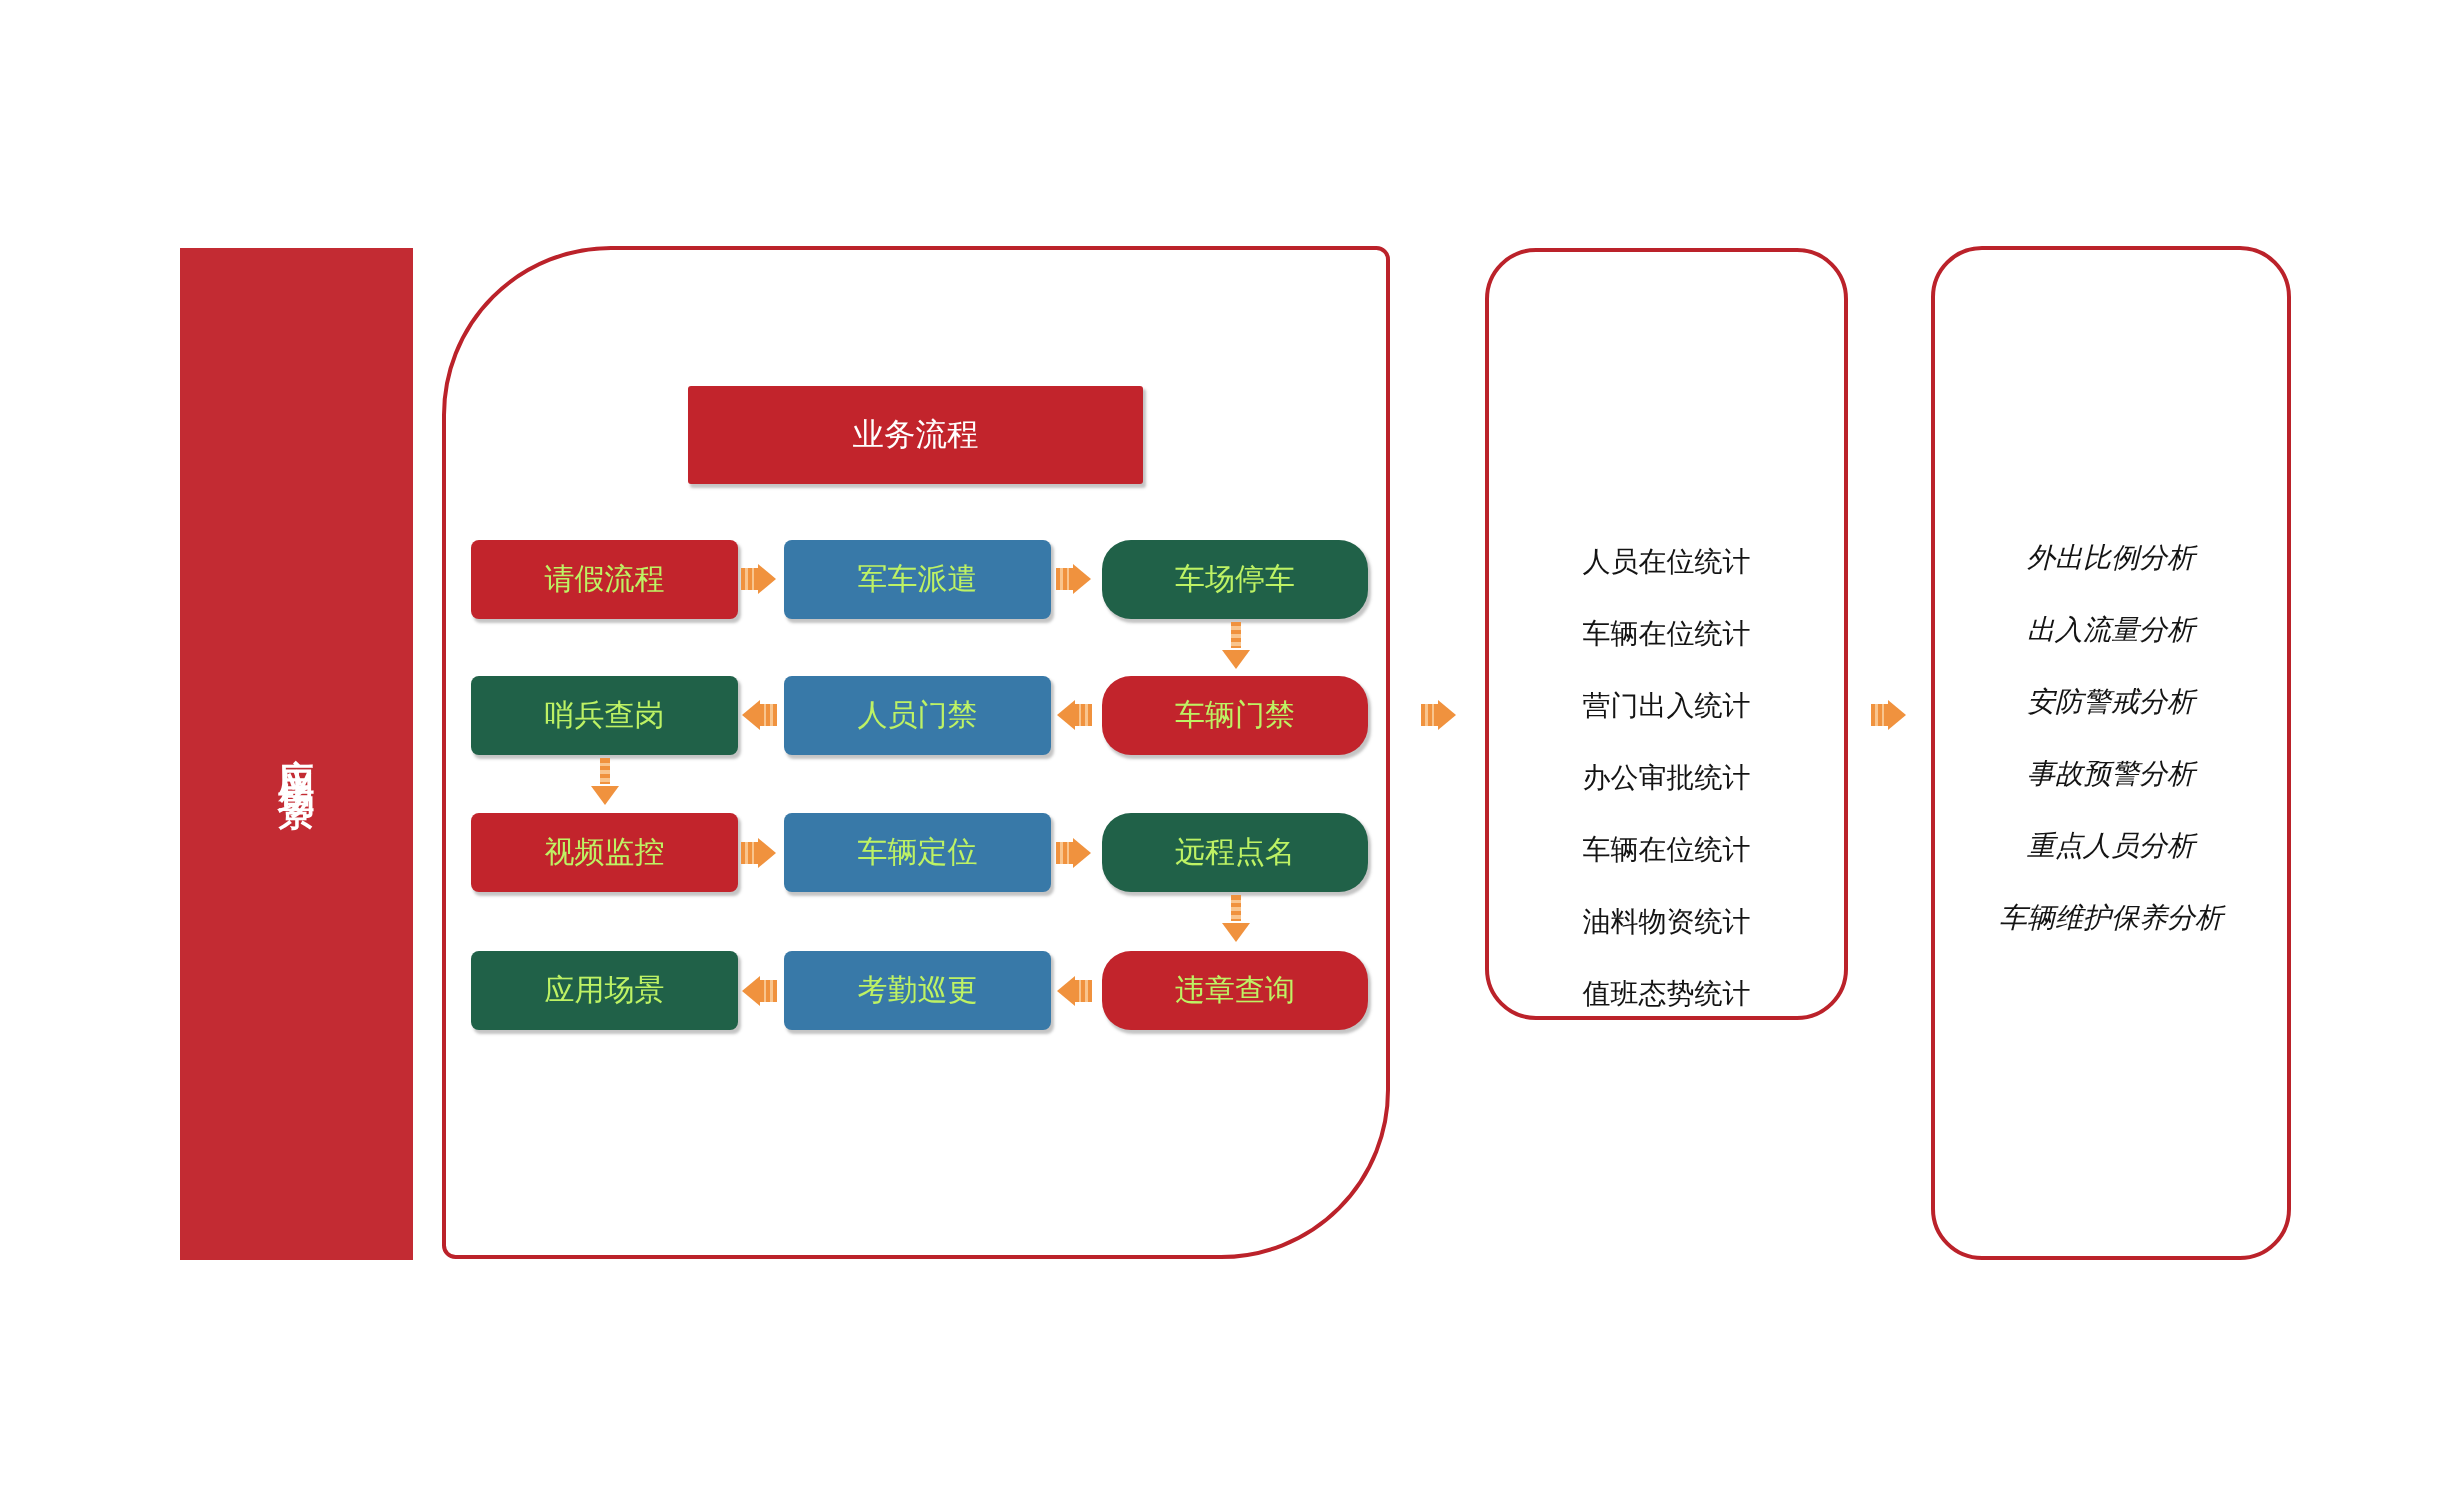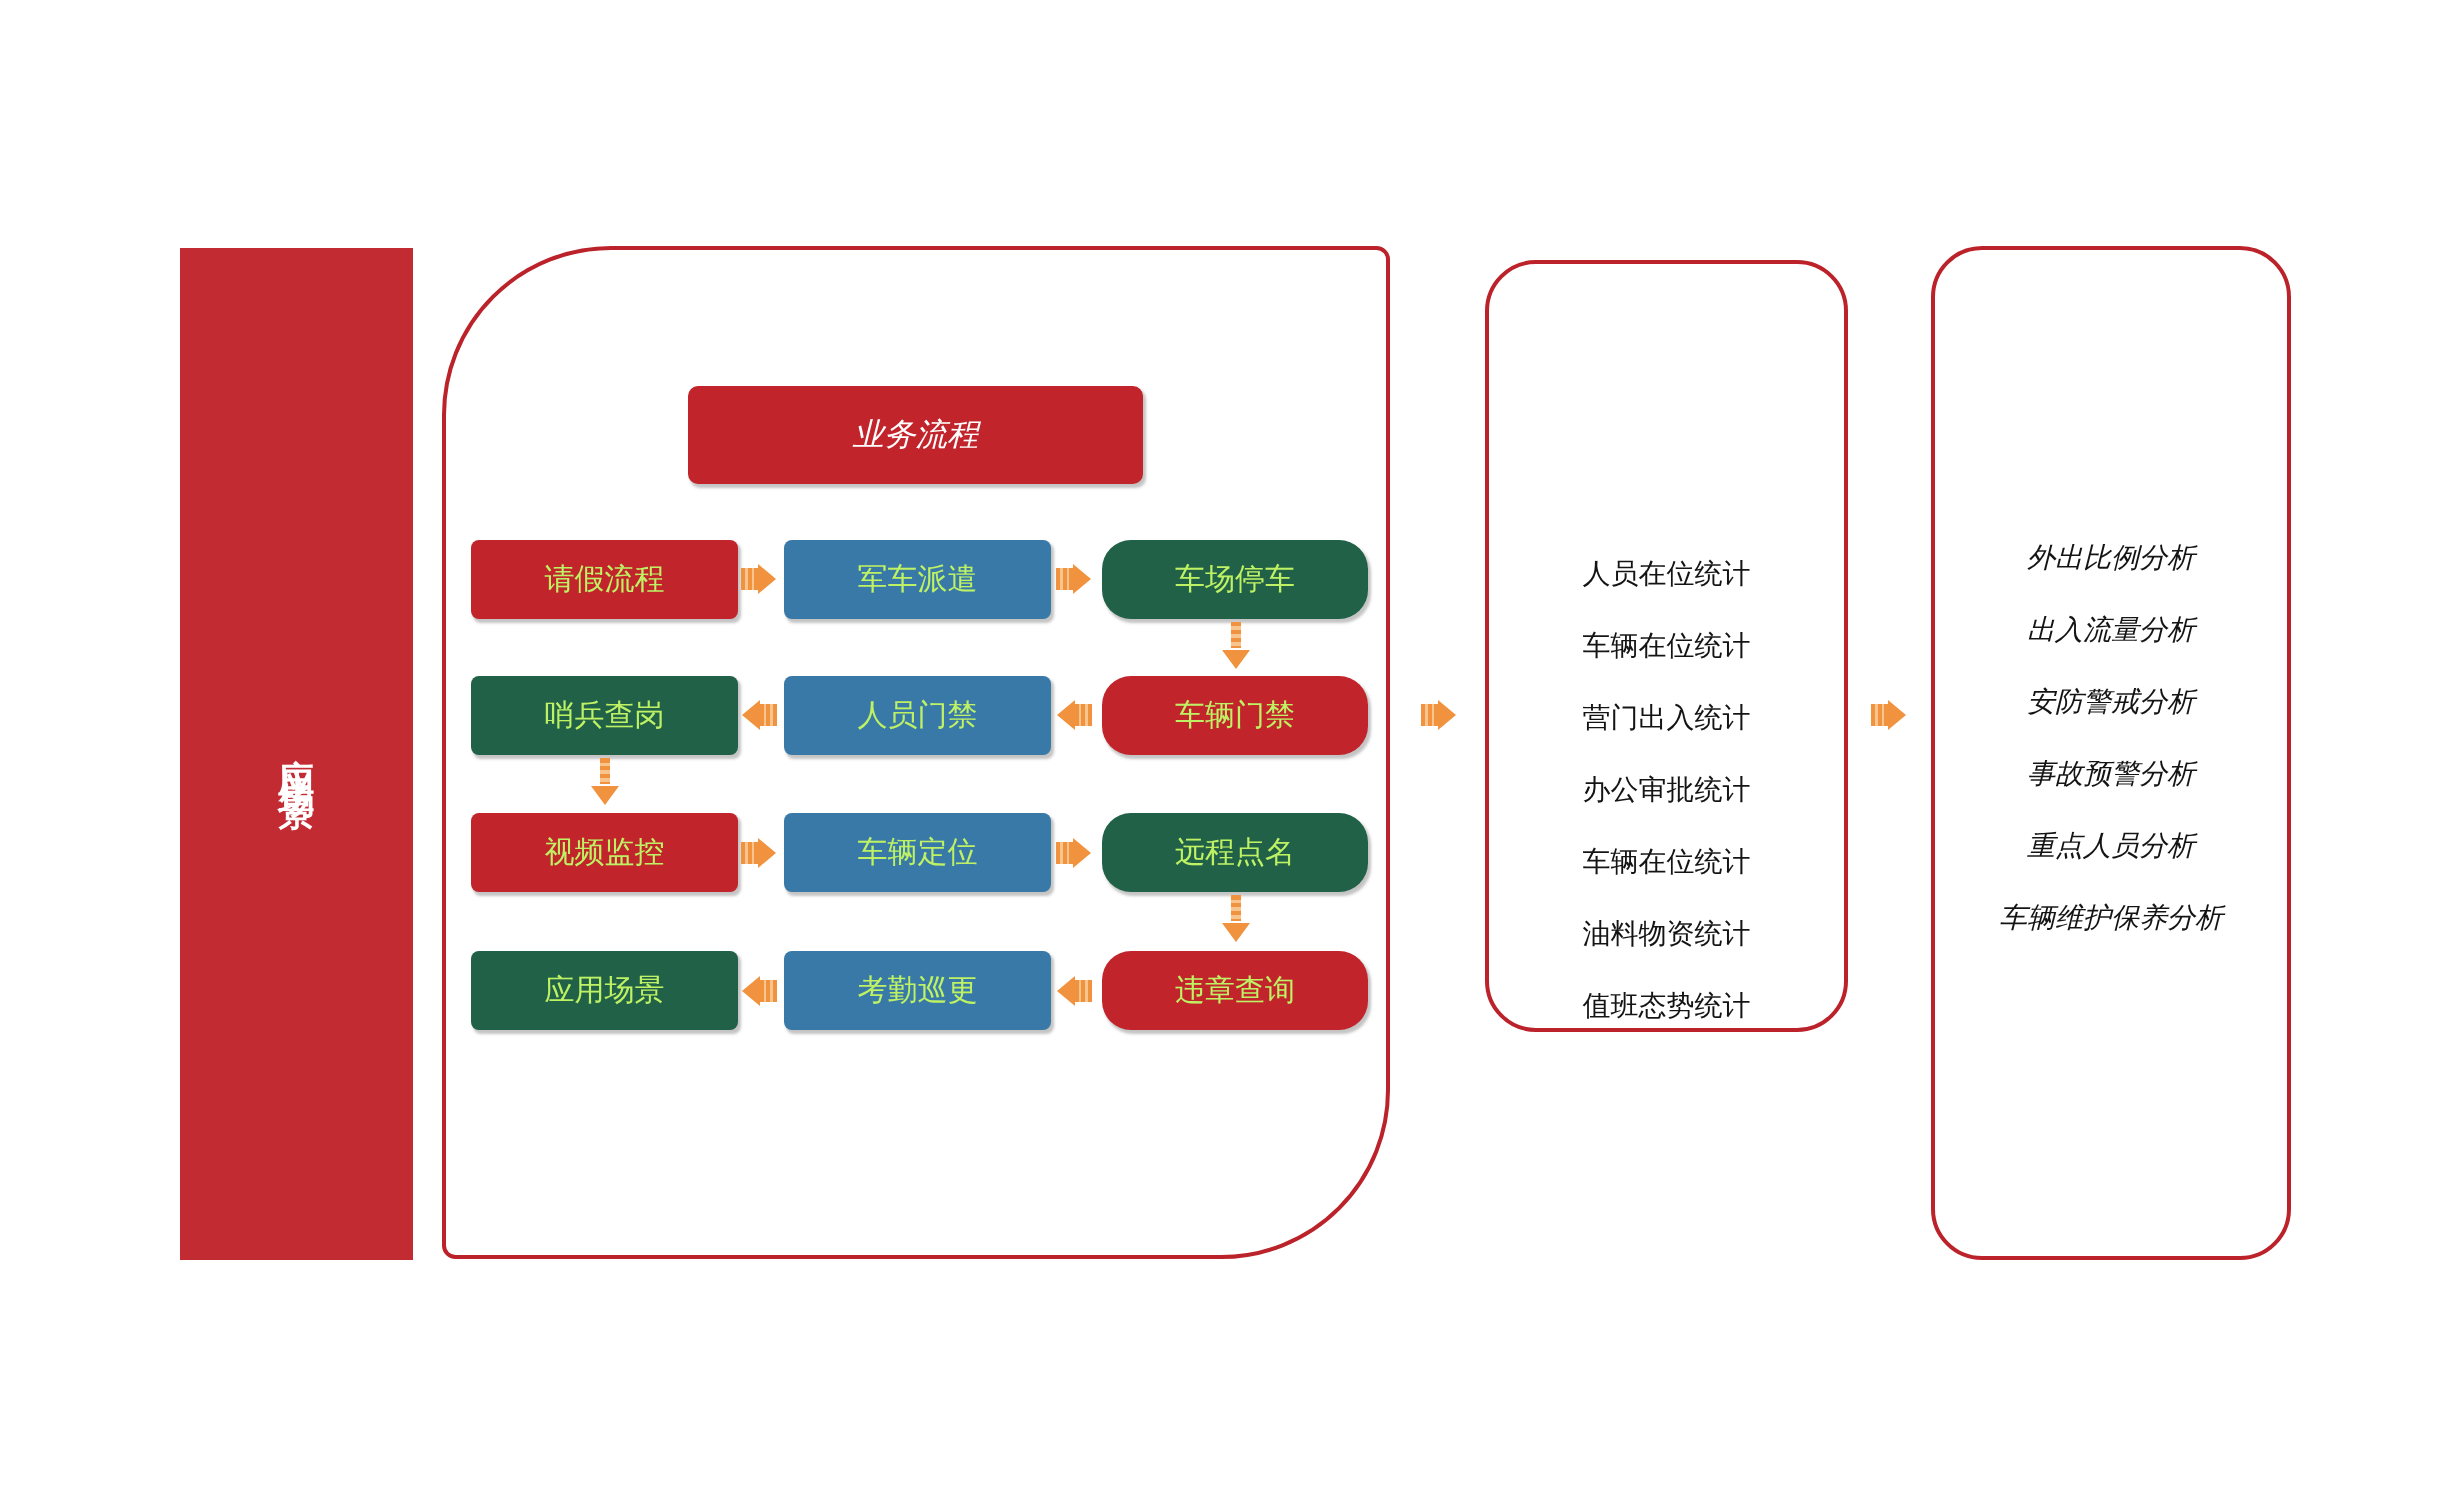--- a/index.html
+++ b/index.html
@@ -13,27 +13,27 @@
     color:#ffffff;font-size:36px;font-weight:700;letter-spacing:12.4px;line-height:1;}
 
   
   .process-frame{position:absolute;left:442px;top:246px;width:948px;height:1013px;
     border:4.5px solid #BB222A;box-sizing:border-box;background:#ffffff;
     border-radius:169px 13.5px 169px 13.5px;}
 
   
   .panel{position:absolute;border:4.5px solid #BB222A;box-sizing:border-box;
     background:#ffffff;border-radius:51px;}
-  .stats-panel{left:1485px;top:260px;width:363px;height:772px;}
+  .stats-panel{left:1485px;top:248px;width:363px;height:772px;}
   .analysis-panel{left:1931px;top:246px;width:360px;height:1014px;}
 
   
   .hdr{position:absolute;display:flex;align-items:center;justify-content:center;
-    color:#ffffff;font-size:31.5px;border-radius:10px;
-    box-shadow:2.8px 3.4px 2.8px rgba(125,125,125,0.45);font-style:italic;}
+    color:#ffffff;font-size:31.5px;border-radius:3px;
+    box-shadow:2.8px 3.4px 2.8px rgba(125,125,125,0.45);}
   .hdr-red{left:688px;top:386px;width:455px;height:98px;background:#C2242C;}
   .hdr-blue{left:1535px;top:388px;width:264px;height:97px;background:#3879A8;}
   .hdr-green{left:1979px;top:388px;width:264px;height:97px;background:#1F7052;}
 
   
   .box{position:absolute;width:267px;height:79px;display:flex;align-items:center;
     justify-content:center;color:#bef264;font-size:30px;border-radius:7.9px;
     box-shadow:2.8px 3.4px 2.8px rgba(125,125,125,0.45);}
   .box.red{background:#C2242C;}
   .box.blue{background:#3879A8;}

